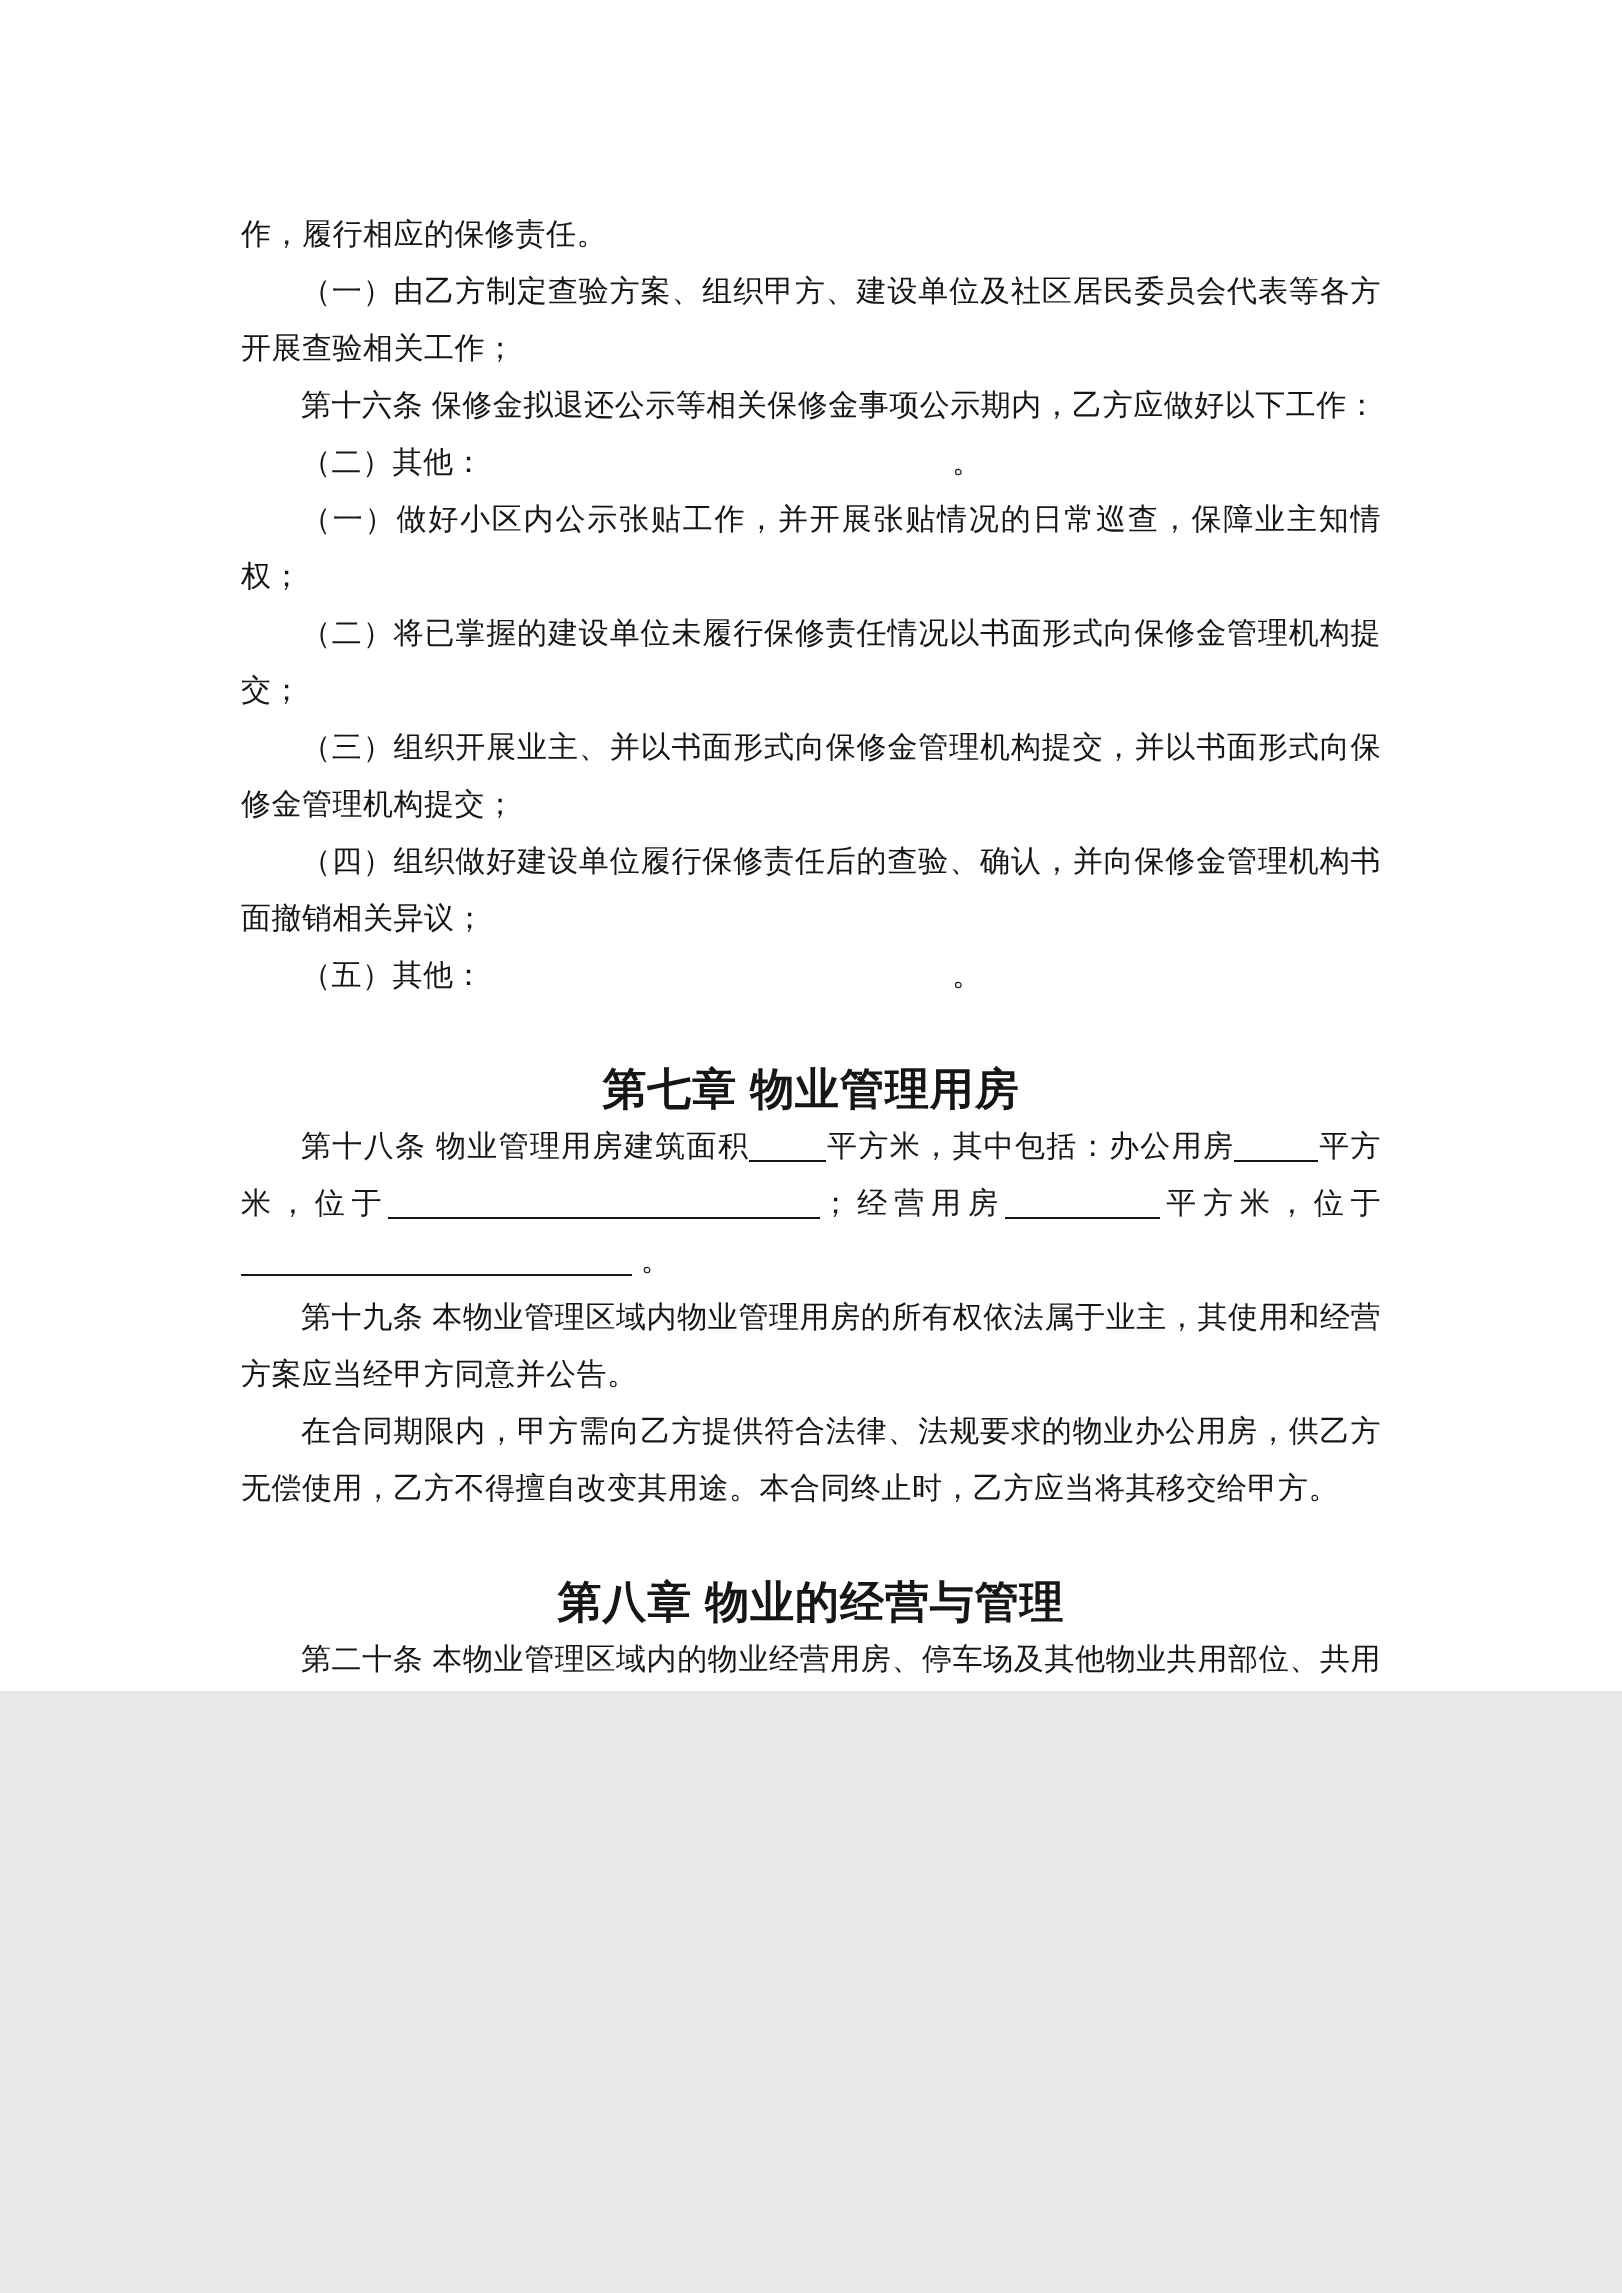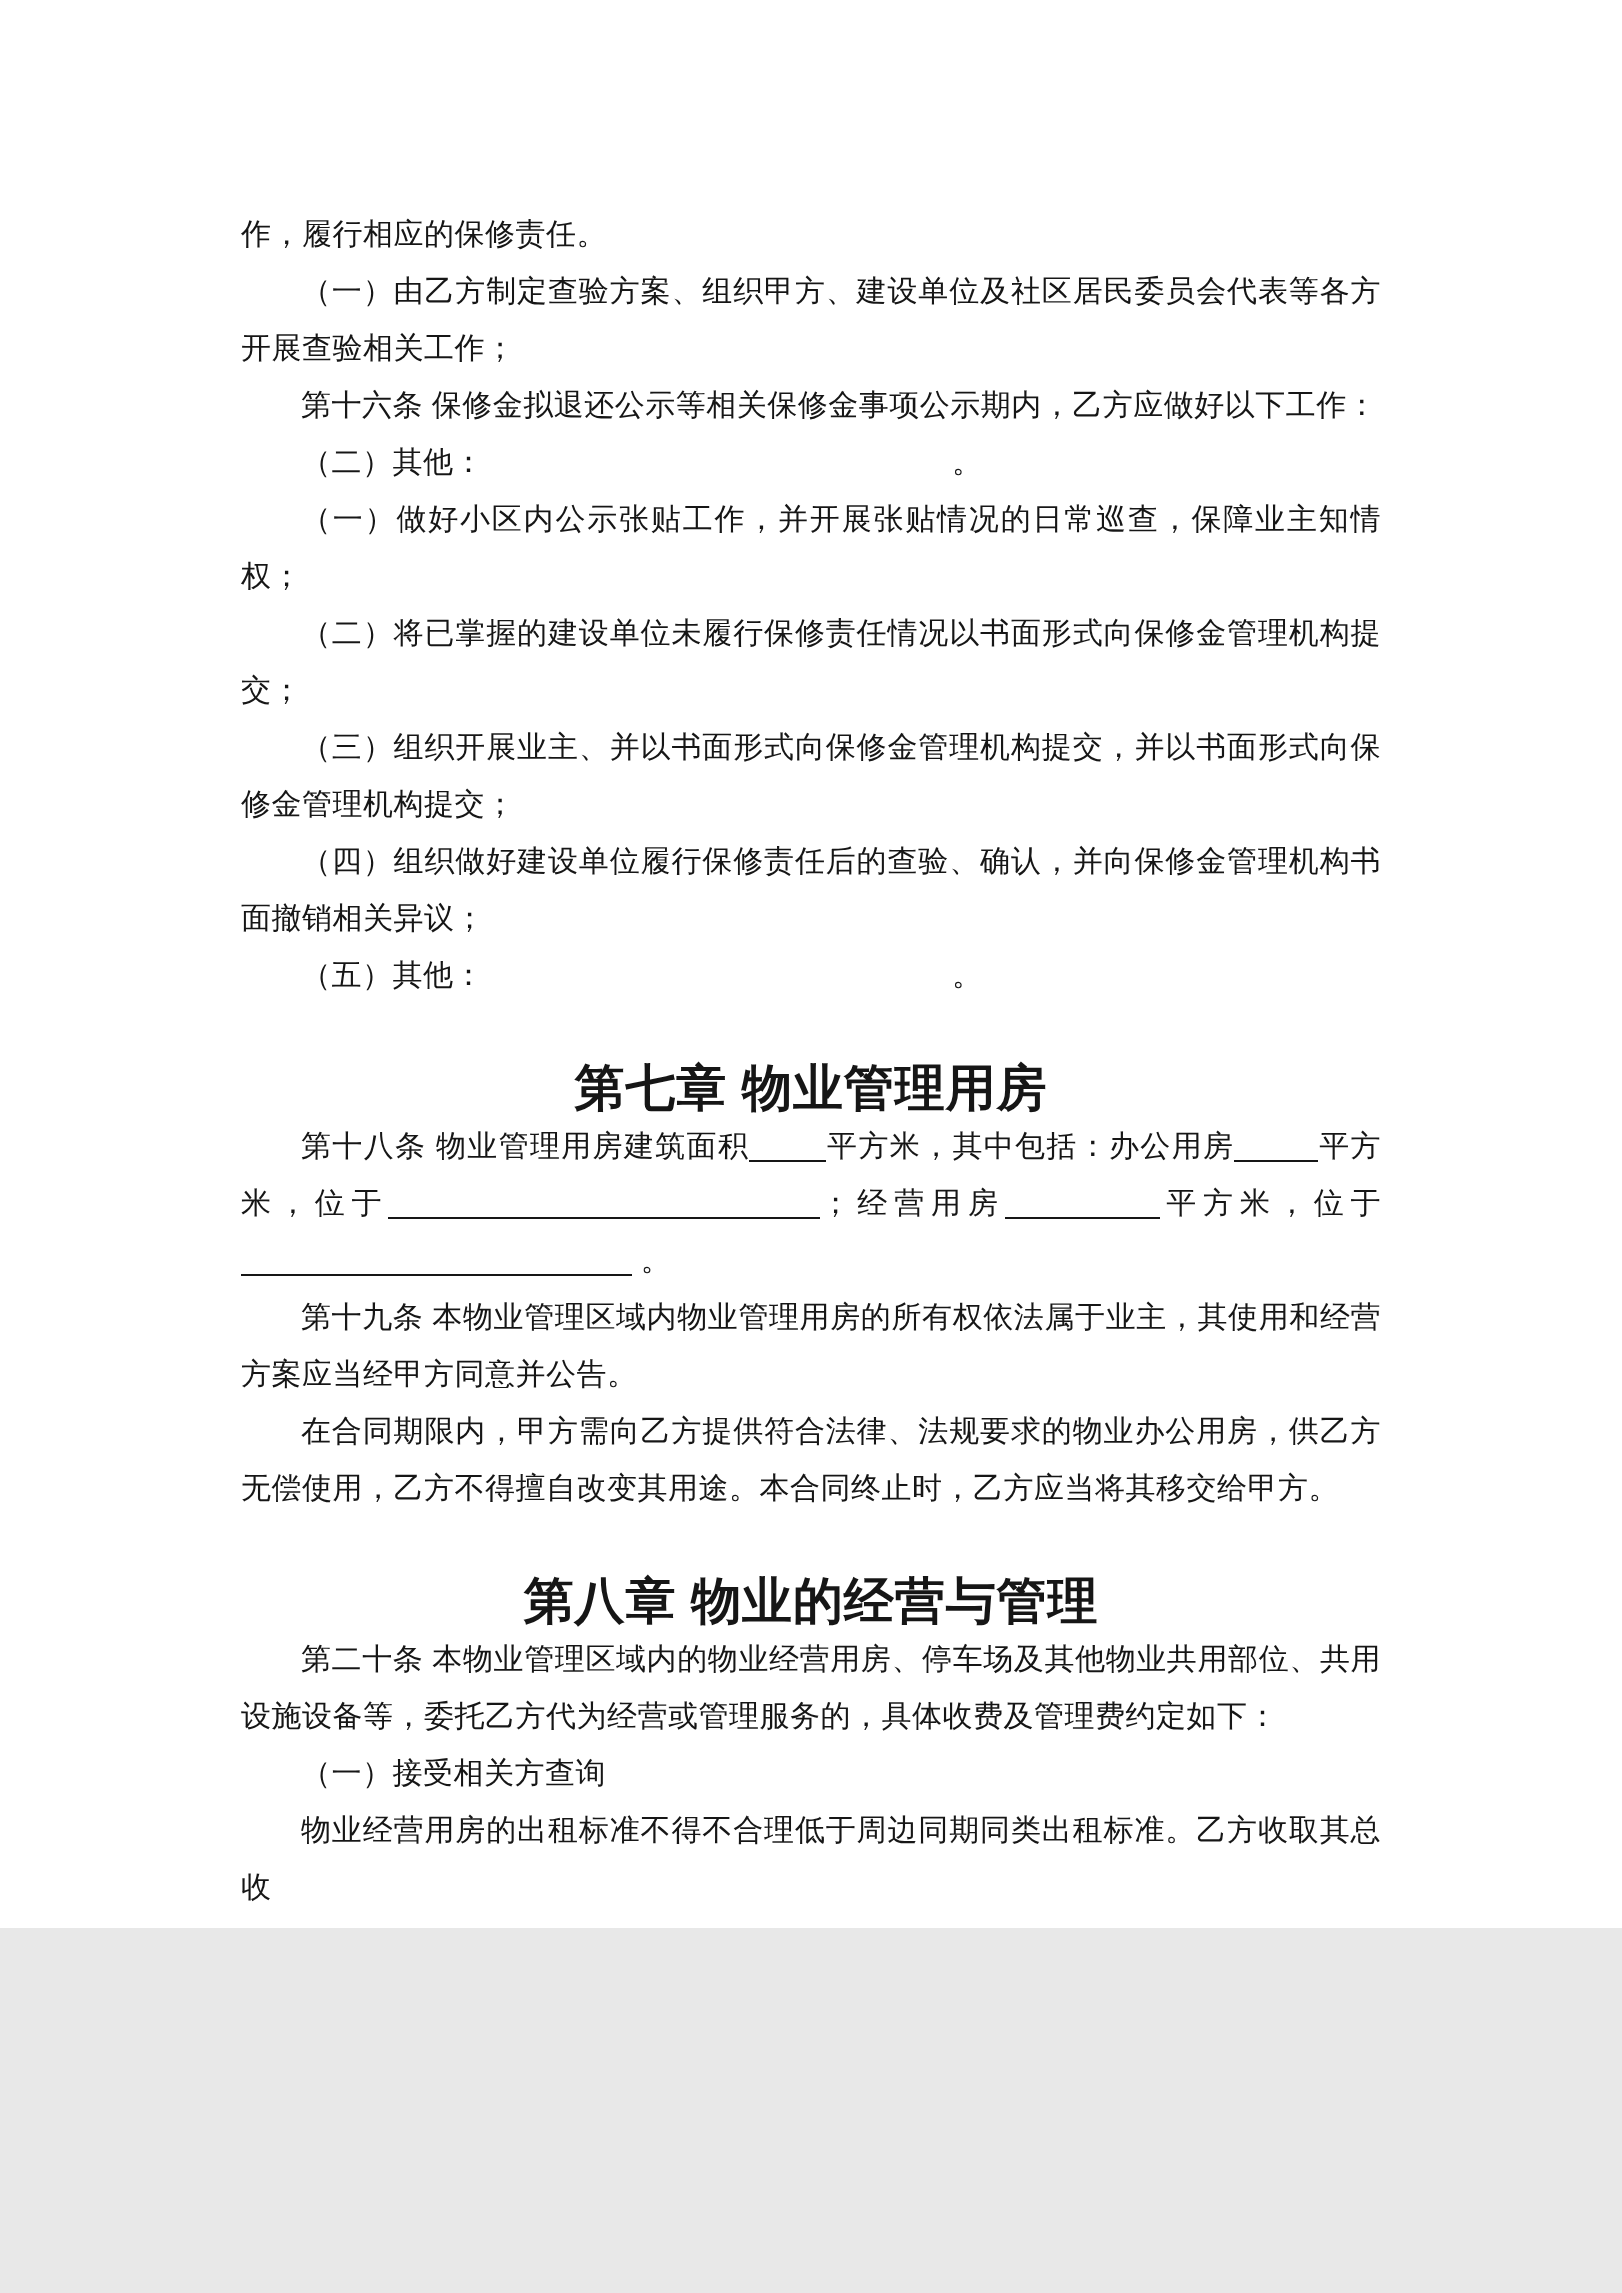--- a/index.html
+++ b/index.html
@@ -1,20 +1,20 @@
 <!DOCTYPE html>
 <html lang="zh" style="font-size:14.5px"><head>
 <meta charset="utf-8">
 <title>合同文档 第7页</title>
 <style>
   html, body { margin: 0; padding: 0; background: #e8e8e8; }
   .page {
     position: relative;
     width: 1623px;
-    height: 1928px;
+    height: 1691px;
     margin: 0 auto;
     background: #ffffff;
     color: #161616;
     overflow: hidden;
     font-family: "Liberation Sans", "DejaVu Sans", sans-serif;
   }
   .doc {
     position: absolute;
     left: 241px;
     top: 205px;
@@ -25,21 +25,21 @@
     letter-spacing: 0.5px;
   }
   .doc p.para {
     margin: 0;
     padding: 0;
   }
   .doc p.para.indent { text-indent: 60px; }
   .doc h2.chapter {
     margin: 57px 0 0 0;
     padding: 0;
-    font-size: 50px;
+    font-size: 44px;
     line-height: 57px;
     font-weight: bold;
     text-align: center;
     text-indent: 0;
     letter-spacing: 0.9px;
   }
   
   .seg-blank {
     display: inline-block;
     height: 7.3px;

